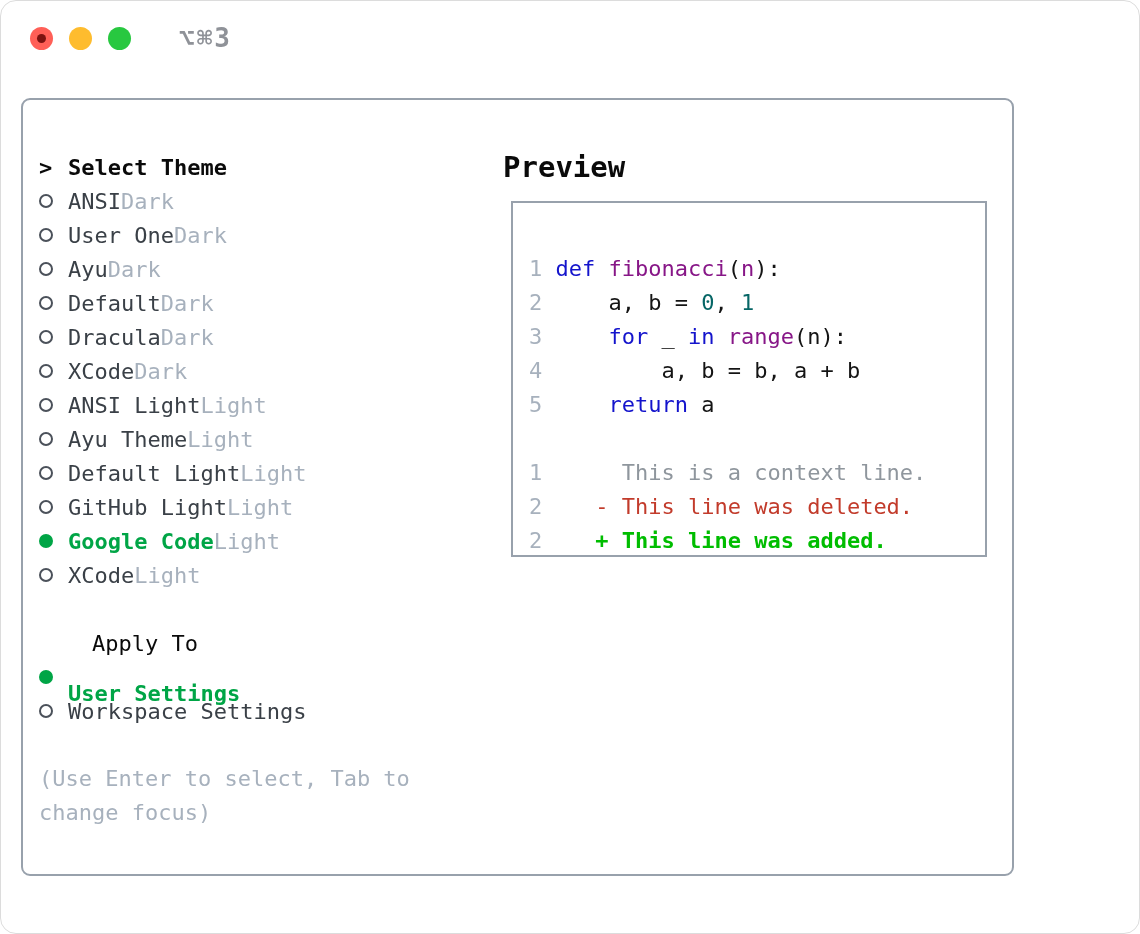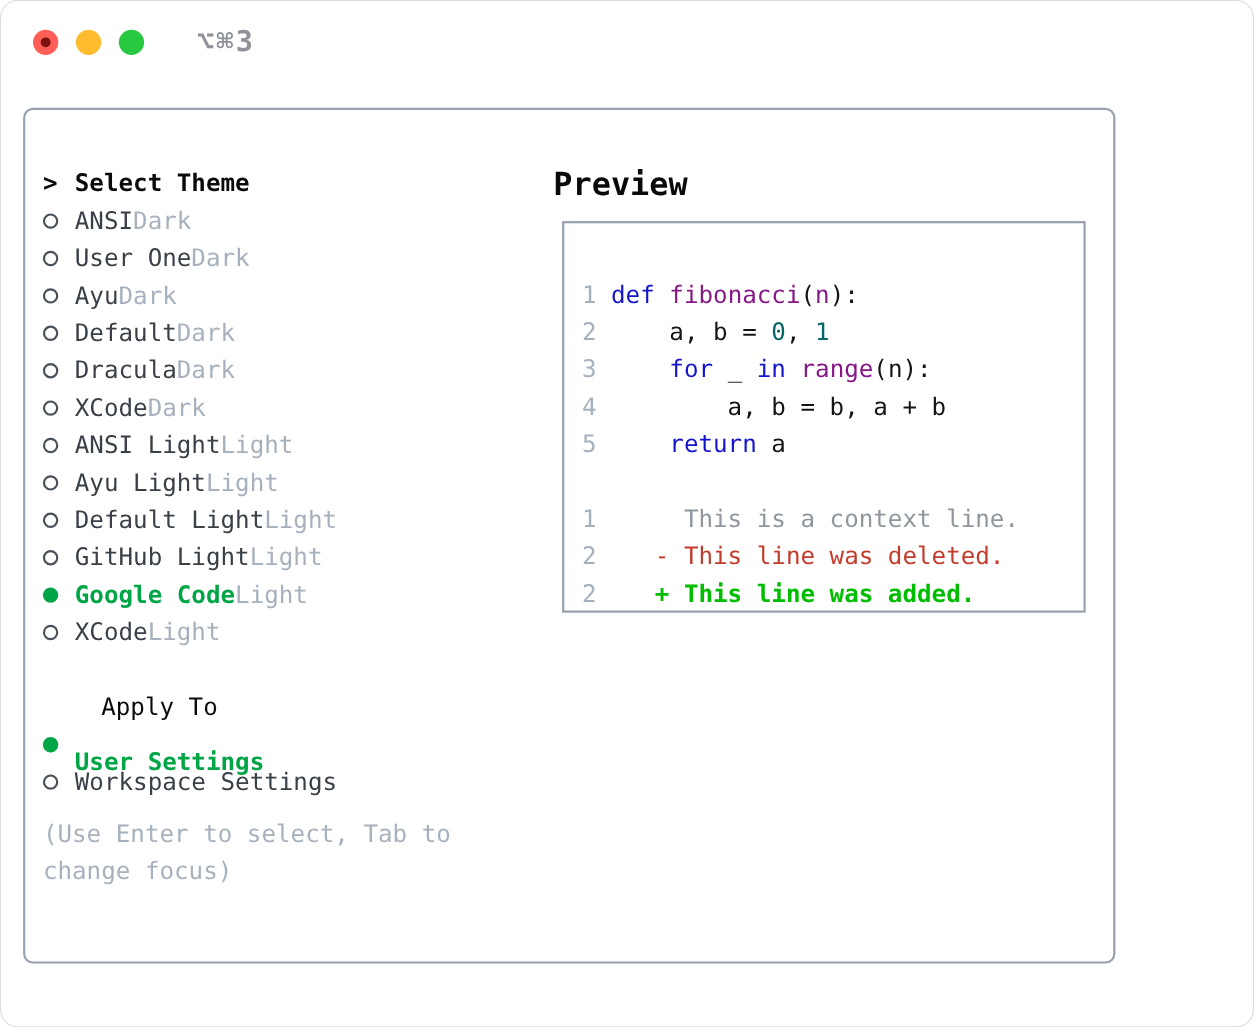--- a/index.html
+++ b/index.html
@@ -43,21 +43,21 @@
   .marker{width:16px;margin-right:13px;flex:none;display:flex;align-items:center;}
   .prompt{font-weight:bold;color:#0a0a0a;font-size:22px;}
   .hdr-label{font-weight:bold;color:#0a0a0a;}
   .radio{width:14px;height:14px;border-radius:50%;border:2px solid #4b515a;}
   .radio.on{background:var(--green);border-color:var(--green);}
   .theme-name{white-space:pre;}
   .variant{color:var(--variant-text);white-space:pre;}
   .row.selected .theme-name{color:var(--green);font-weight:bold;}
   .spacer{height:34px;}
   .apply-hdr .hdr2{color:#0a0a0a;margin-left:24px;}
-  .help{margin-top:14px;width:420px;font-size:22px;line-height:34px;color:var(--help-gray);}
+  .help{margin-top:34px;width:420px;font-size:22px;line-height:34px;color:var(--help-gray);}
   
   .preview-hdr{position:absolute;left:480px;top:50px;height:34px;display:flex;align-items:center;font-size:29px;font-weight:bold;color:#0a0a0a;}
   .preview-box{
     position:absolute;left:488px;top:101px;width:476px;height:356px;
     border:2px solid var(--panel-border);background:#fff;
     padding:49px 0 0 16px;overflow:hidden;
   }
   .codeline{white-space:pre;font-size:22px;line-height:34px;height:34px;}
   .blank-line{height:34px;}
   .ln{color:var(--ln);}
@@ -138,21 +138,21 @@
             <span class="marker">
               <span class="radio"></span>
             </span>
             <span class="theme-name">ANSI Light</span> 
             <span class="variant">Light</span>
           </div>
           <div class="row">
             <span class="marker">
               <span class="radio"></span>
             </span>
-            <span class="theme-name">Ayu Light</span> 
+            <span class="theme-name">Ayu Theme</span> 
             <span class="variant">Light</span>
           </div>
           <div class="row">
             <span class="marker">
               <span class="radio"></span>
             </span>
             <span class="theme-name">Default Light</span> 
             <span class="variant">Light</span>
           </div>
           <div class="row">

